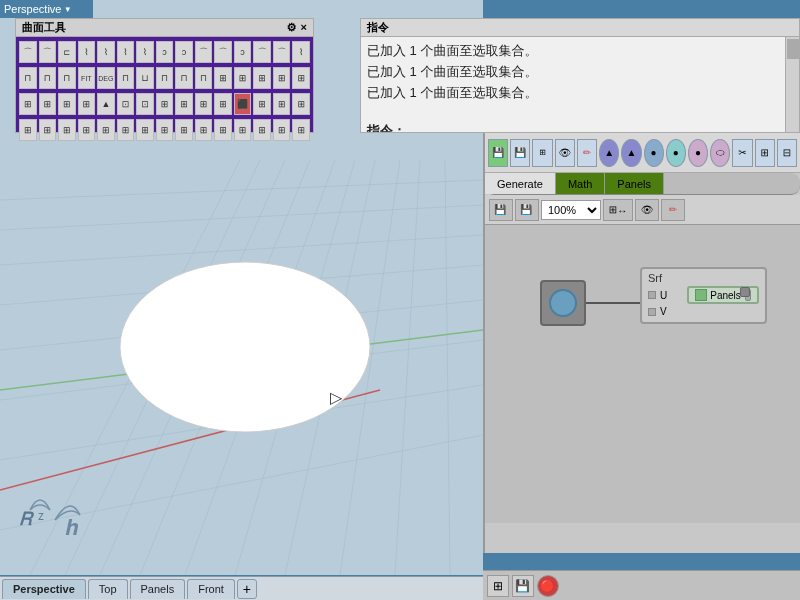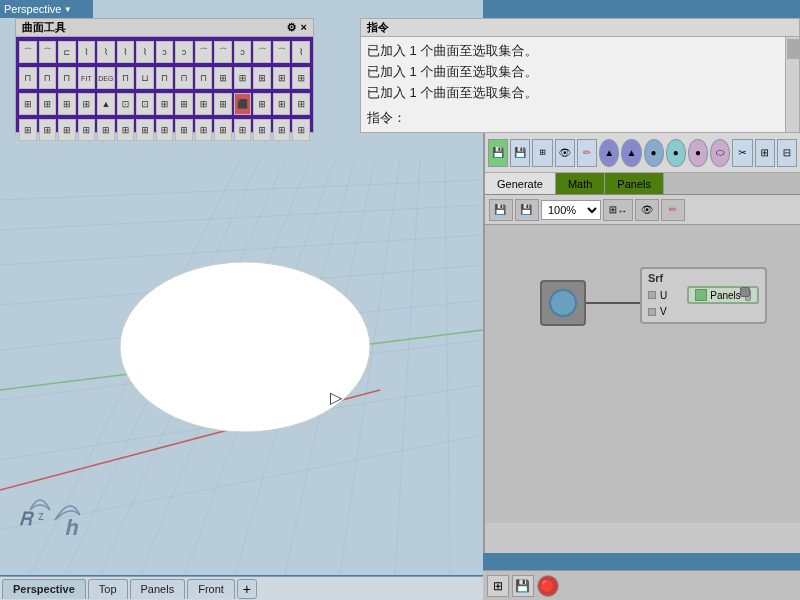--- a/index.html
+++ b/index.html
@@ -103,20 +103,21 @@
       width: 28px; height: 28px; margin: 1px; background: #c8d8e8;
       border: 1px solid #8899aa; display: flex; align-items: center;
       justify-content: center; font-size: 10px; cursor: pointer;
     }
     .gh-icon.round { border-radius: 50%; }
 
     
     #gh-tabs {
       height: 22px; background: #bbb; display: flex; align-items: stretch;
       border-bottom: 1px solid #888;
+      border-radius: 9px;
     }
     .gh-tab {
       padding: 0 12px; display: flex; align-items: center; cursor: pointer;
       font-size: 11px; border-right: 1px solid #999; background: #4d7c0f;
     }
     .gh-tab.active { background: #e0e0e0; }
 
     
     #gh-toolbar2 {
       height: 30px; background: #d0d0d0; border-bottom: 1px solid #999;
@@ -323,21 +324,21 @@
 </div>
 
 <div id="command-panel">
   <div id="command-title">
     <span>指令</span>
   </div>
   <div id="command-content">
     <div>已加入 1 个曲面至选取集合。</div>
     <div>已加入 1 个曲面至选取集合。</div>
     <div>已加入 1 个曲面至选取集合。</div>
-    <div style="margin-top:5px;">指令：</div>
+    <div style="margin-top:18px;font-weight:bold;">指令：</div>
     <div class="scrollbar-v">
       <div class="thumb"></div>
     </div>
   </div>
 </div>
 
 <div id="gh-panel">
 
   <div id="gh-icon-strip">
     <div class="gh-icon" style="background:#7aca7a;color:white;">💾</div>
@@ -383,21 +384,21 @@
       <div style="width:46px;height:46px;background:#888;border:2px solid #666;border-radius:4px;display:flex;align-items:center;justify-content:center;">
         <div style="width:28px;height:28px;background:#6a9fc0;border-radius:50%;border:2px solid #4a7fa0;"></div>
       </div>
     </div>
 
     <svg style="position:absolute;top:55px;left:55px;width:120px;height:50px;pointer-events:none;">
       <path d="M46,23 C80,23 80,23 120,23" fill="none" stroke="#555" stroke-width="2"></path>
     </svg>
 
     <div style="position:absolute;top:42px;left:155px;background:#cccccc;border:2px solid #999;border-radius:4px;padding:3px 6px;min-width:95px;">
-      <div style="font-size:11px;font-weight:bold;color:#333;margin-bottom:2px;">Srf</div>
+      <div style="font-size:11px;font-weight:normal;color:#333;margin-bottom:2px;">Srf</div>
 
       <div style="display:flex;align-items:center;margin:2px 0;font-size:10px;">
         <div style="width:8px;height:8px;background:#aaa;border:1px solid #888;margin-right:4px;"></div>
         <span>U</span>
 
         <div style="margin-left:20px;background:#c8d8c8;border:2px solid #8aaa8a;border-radius:3px;padding:1px 6px;font-size:10px;display:flex;align-items:center;">
           <div style="width:12px;height:12px;background:#7ab87a;border:1px solid #5a9a5a;margin-right:3px;"></div>
           <span>Panels</span>
           <div style="width:6px;height:12px;background:#aaa;border:1px solid #888;margin-left:4px;border-radius:2px;"></div>
         </div>

